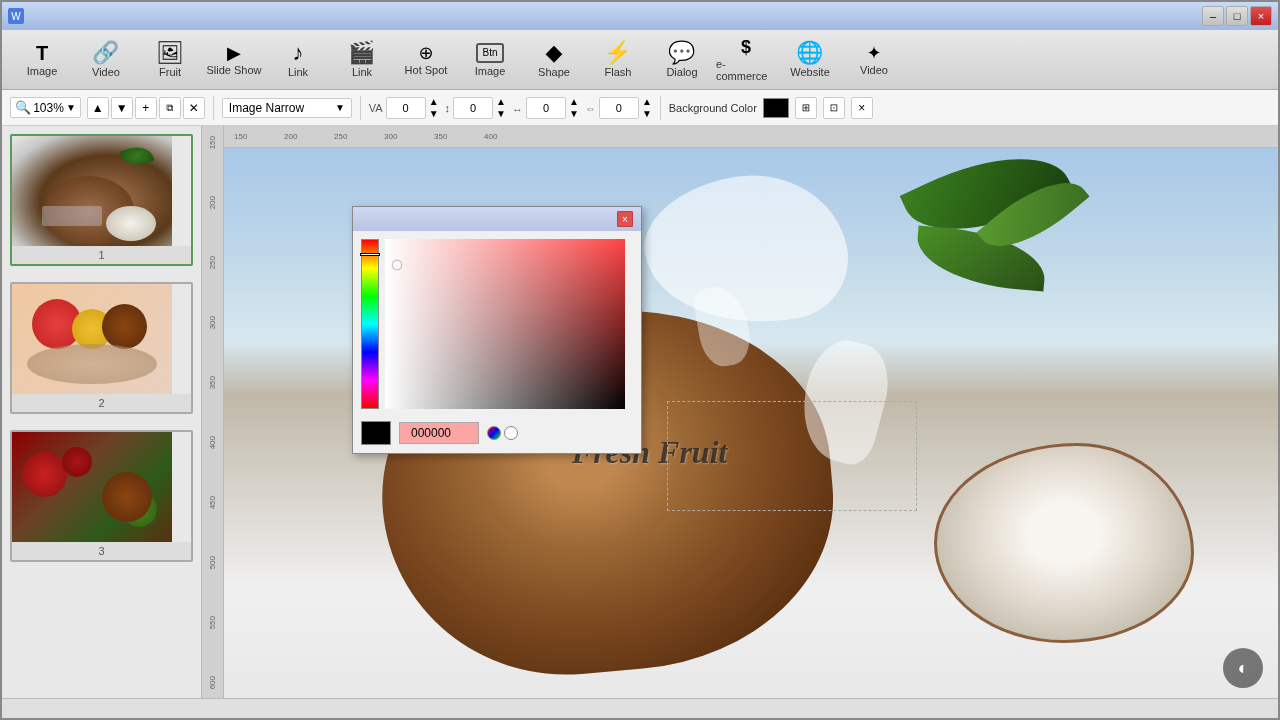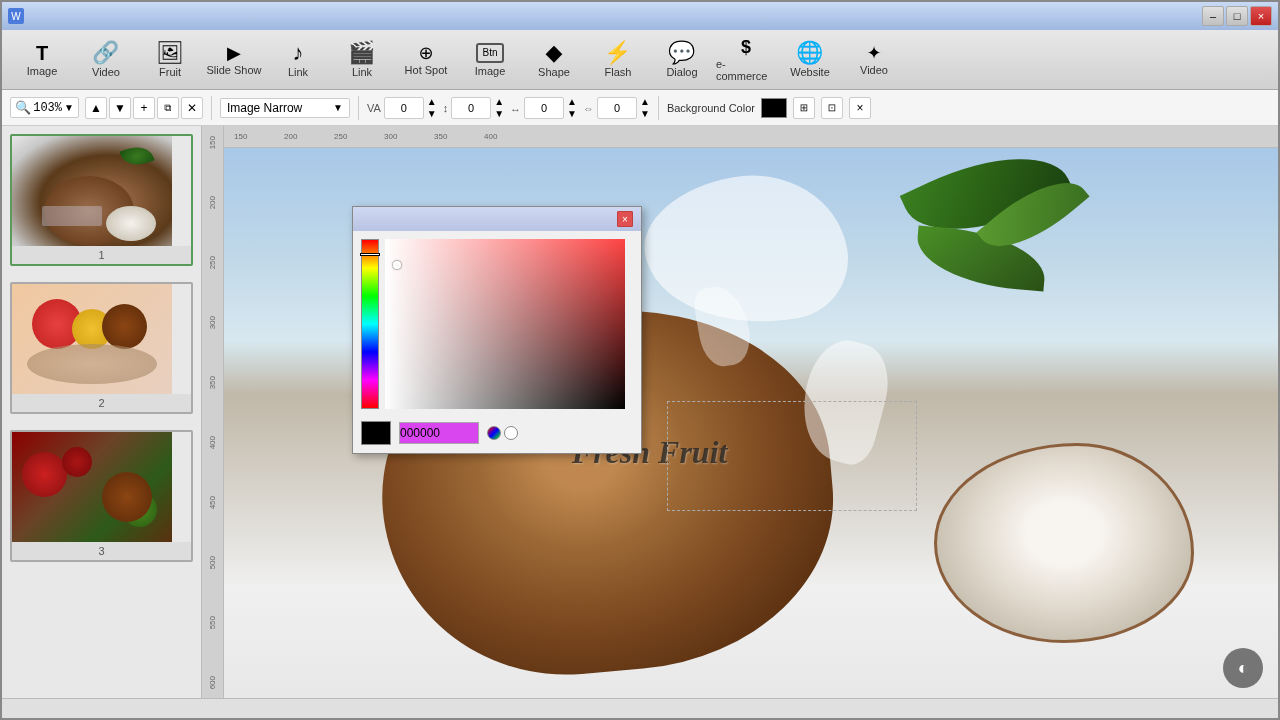--- a/index.html
+++ b/index.html
@@ -294,23 +294,23 @@
       gap: 8px;
     }
 
     .color-preview-box {
       width: 30px; height: 24px;
       background: #000000;
       border: 1px solid #888;
     }
 
     .hex-input {
-      background: #d946ef;
+      background: #fca5a5;
       border: 1px solid #aaa;
-      padding: 2px 0;
+      padding: 2px 11px;
       font-size: 12px;
       width: 80px;
       height: 22px;
     }
 
     .color-dots {
       display: flex; gap: 3px;
     }
 
     .color-dot {
@@ -481,21 +481,21 @@
     </div>
     <div class="tool-item">
       <div class="tool-icon" style="font-size:18px;">✦</div>
       <div class="tool-label">Video</div>
     </div>
   </div>
 
   <div class="format-bar">
     <div class="zoom-control">
       <span style="font-size:13px;">🔍</span>
-      <span style="font-size:12px;font-family:Liberation Mono, monospace;">103%</span>
+      <span style="font-size:12px;">103%</span>
       <span style="font-size:10px;">▼</span>
     </div>
     <div class="nav-btns">
       <div class="small-btn">▲</div>
       <div class="small-btn">▼</div>
       <div class="small-btn">+</div>
       <div class="small-btn" style="font-size:10px;">⧉</div>
       <div class="small-btn">✕</div>
     </div>
     <div class="format-separator"></div>

